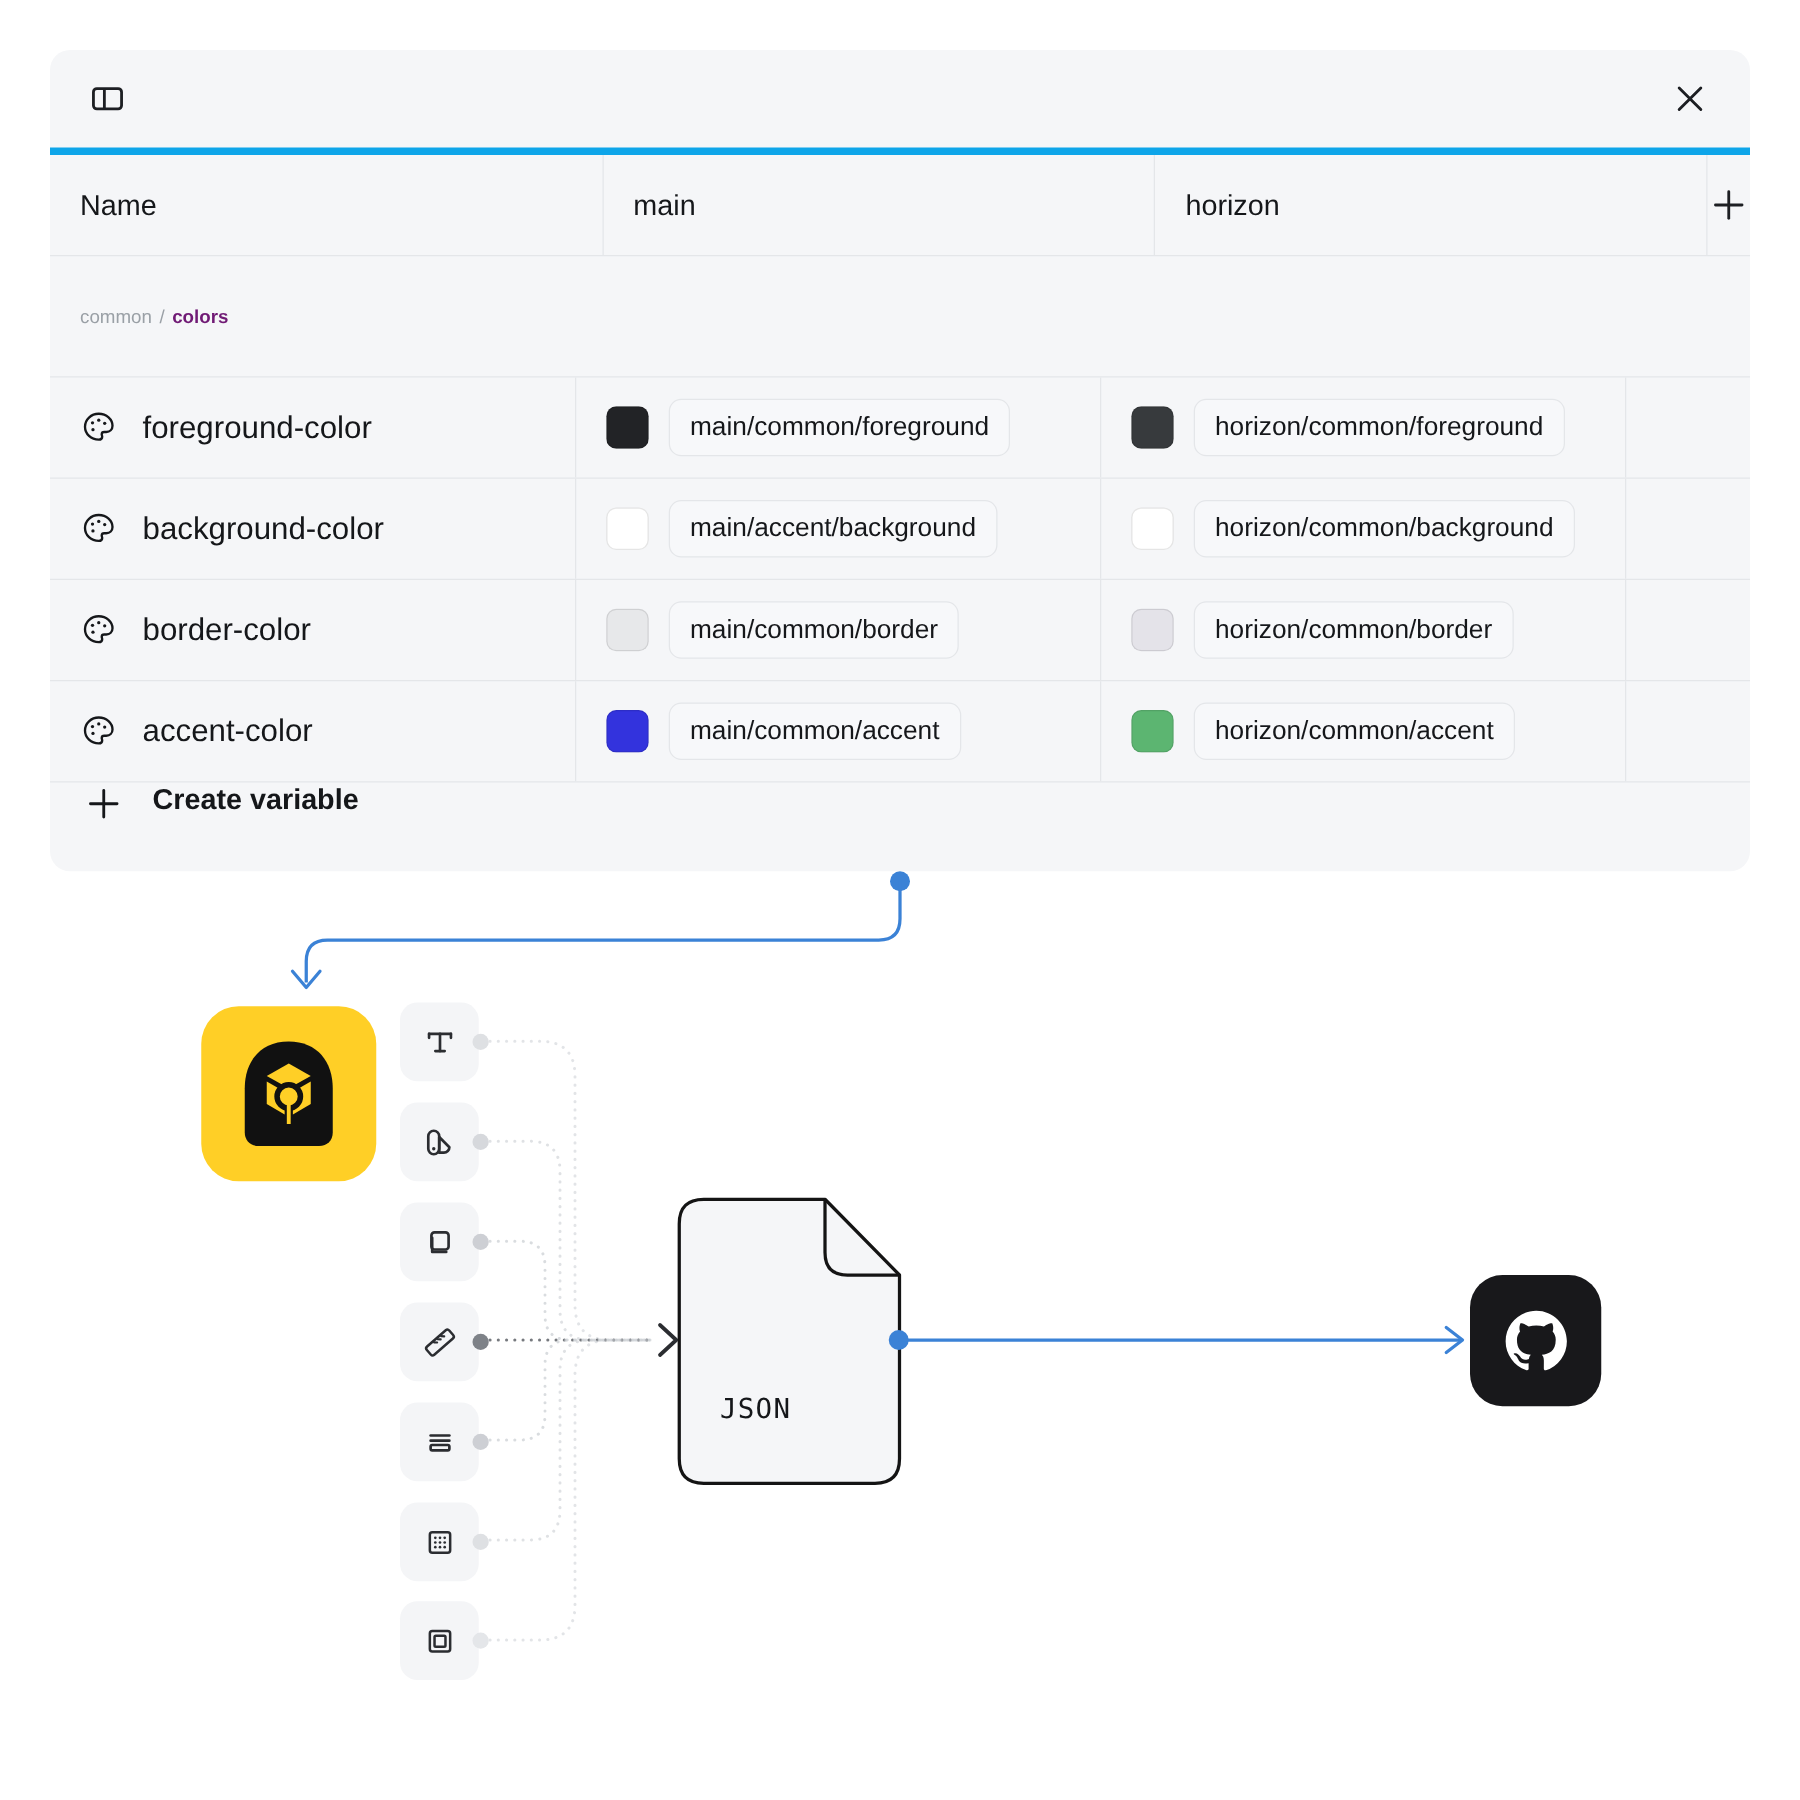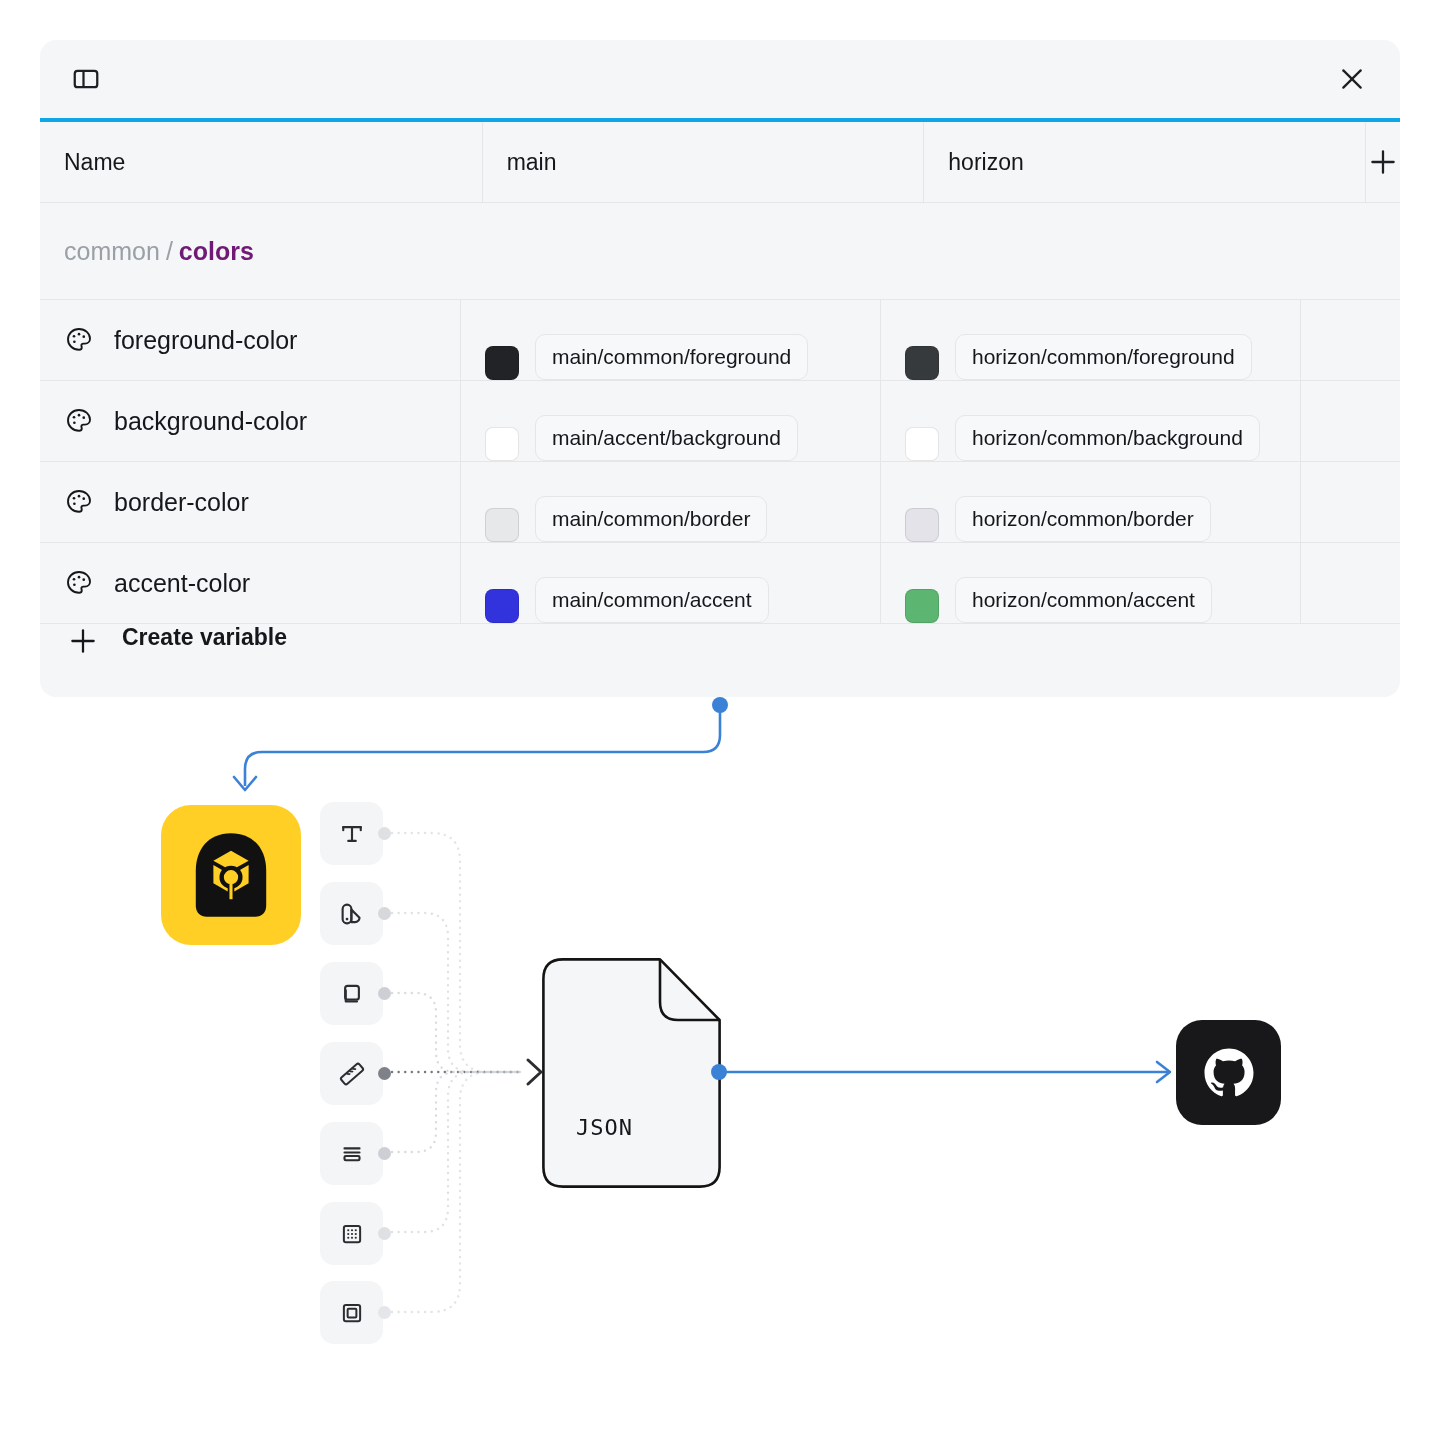--- a/index.html
+++ b/index.html
@@ -18,45 +18,45 @@
   }
   .panel-toolbar{
     position:relative;height:78px;display:flex;align-items:center;
     justify-content:space-between;padding:0 26px 0 24px;box-sizing:border-box;
   }
   .icon-btn{
     width:44px;height:44px;display:flex;align-items:center;justify-content:center;
     border-radius:8px;color:#1d1f23;
   }
   .panel-head{
-    display:flex;height:80px;border-top:4px solid #0ea5e9;border-bottom:1px solid #E4E6E9;
+    display:flex;height:80px;border-top:6px solid #0ea5e9;border-bottom:1px solid #E4E6E9;
     background:#F5F6F8;
     gap:28px;
   }
   .col-name{width:420px;box-sizing:border-box;}
   .col-mode{width:420px;box-sizing:border-box;border-left:1px solid #E4E6E9;}
   .col-add{flex:1;box-sizing:border-box;border-left:1px solid #E4E6E9;}
   .panel-head .cell{
     display:flex;align-items:center;padding-left:24px;height:100%;
     font-size:23px;color:#15171a;font-weight:400;
   }
   .panel-head .col-add .cell{justify-content:center;padding:0;}
 
   .group-row{
     height:96px;display:flex;align-items:center;padding-left:24px;
-    border-bottom:1px solid #E4E6E9;font-size:25px;
+    border-bottom:1px solid #E4E6E9;font-size:15px;
   }
   .group-muted{color:#9aa0a6;}
   .group-sep{color:#9aa0a6;margin:0 6px;}
   .group-strong{color:#701a75;font-weight:700;}
 
   .var-row{display:flex;height:80px;border-bottom:1px solid #E4E6E9;}
   .var-row .col-name{display:flex;align-items:center;padding-left:24px;gap:20px;}
   .var-label{font-size:25px;color:#15171a;}
-  .var-row .col-mode{display:flex;align-items:flex-end;gap:16px;padding-left:24px;}
+  .var-row .col-mode{display:flex;align-items:center;gap:16px;padding-left:24px;}
   .swatch{
     width:34px;height:34px;border-radius:8px;border:1px solid rgba(0,0,0,.10);
     flex:none;box-sizing:border-box;
   }
   .chip{
     display:inline-flex;align-items:center;height:44px;padding:0 16px;
     border:1px solid #E4E6E9;border-radius:10px;background:#F7F8FA;
     font-size:21px;color:#15171a;white-space:nowrap;
   }
   .create-row{

